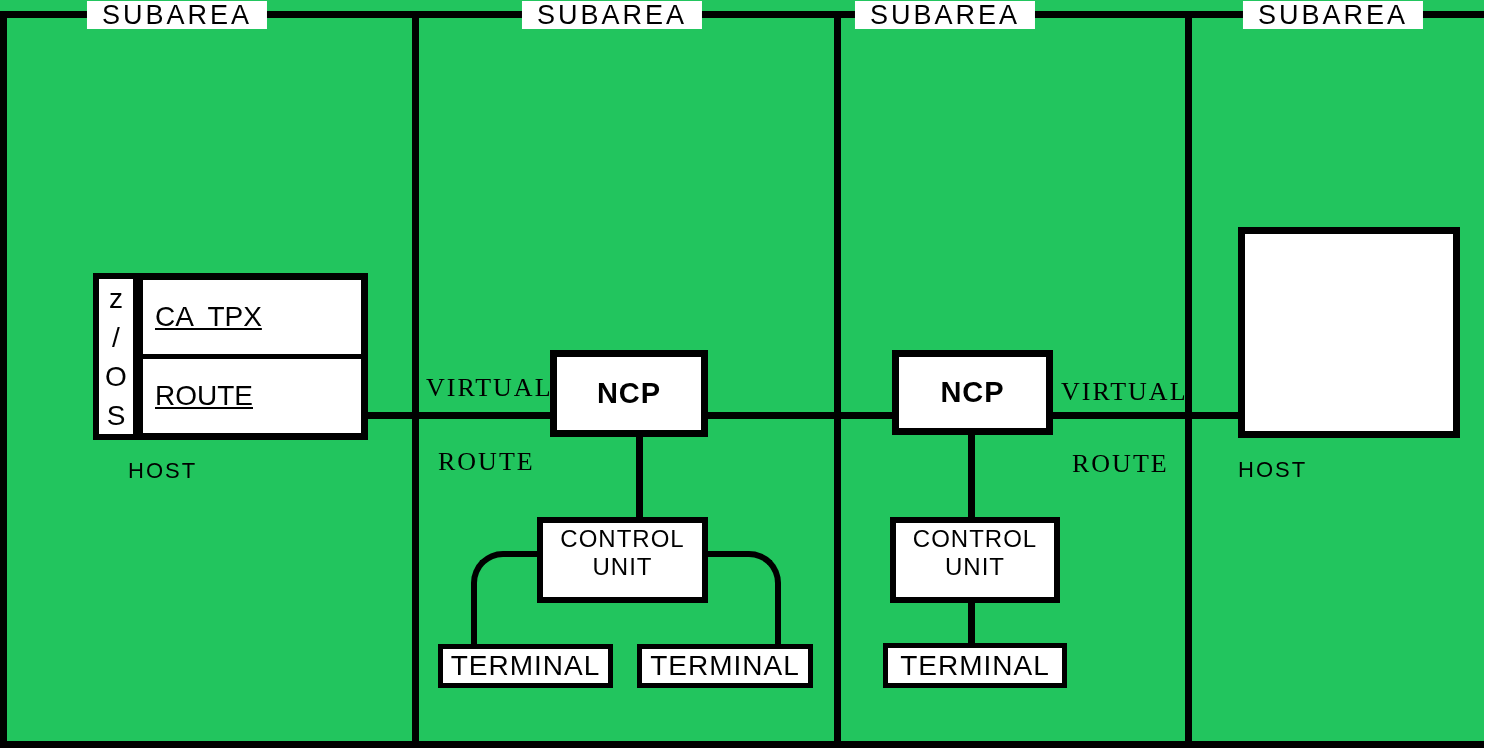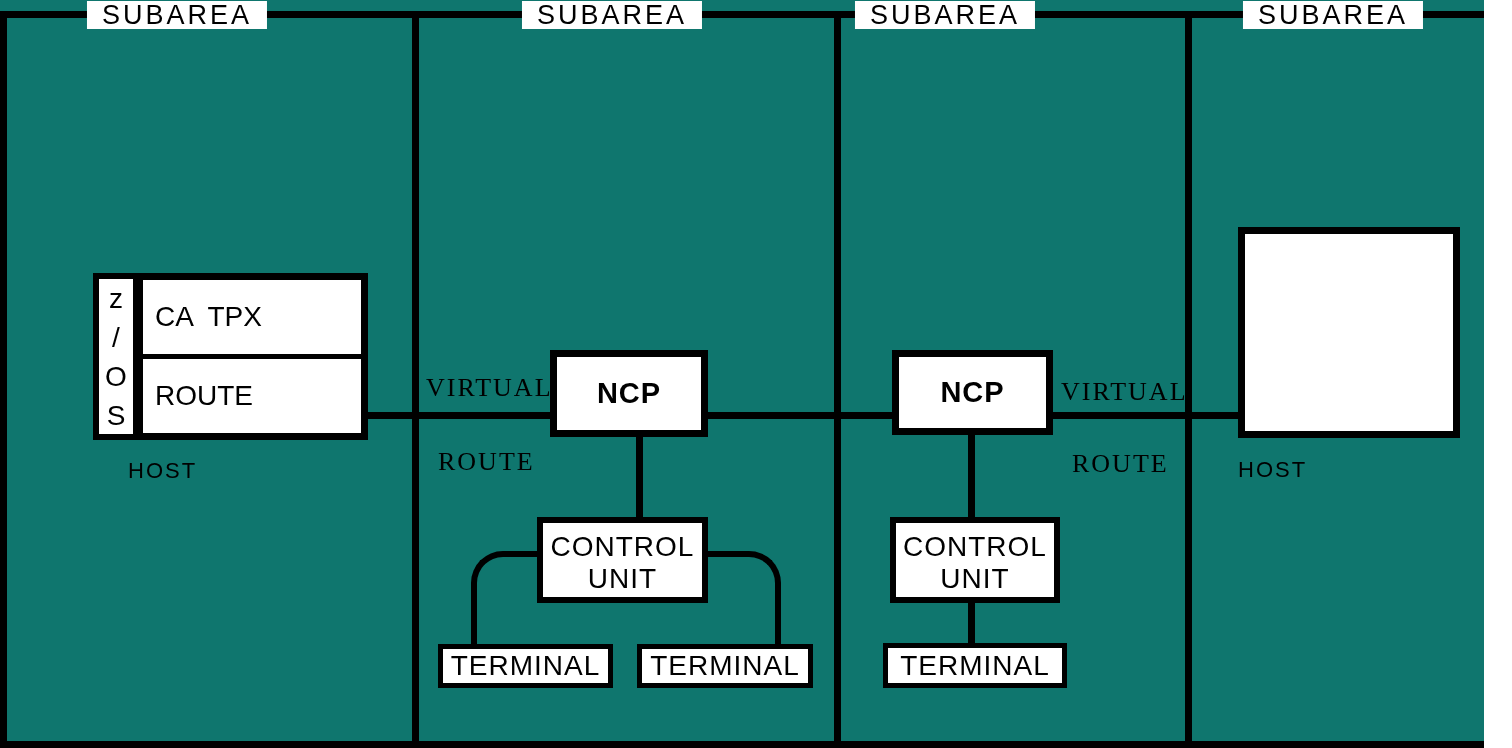--- a/index.html
+++ b/index.html
@@ -3,21 +3,21 @@
 <meta charset="utf-8">
 <style>
   * { box-sizing: border-box; margin: 0; padding: 0; }
   html, body { background: #ffffff; }
   body { font-family: "Liberation Sans", sans-serif; color: #000; }
 
   .diagram {
     position: relative;
     width: 1484px;
     height: 748px;
-    background: #0f766e;
+    background: #22c55e;
     overflow: hidden;
   }
 
   
   .top-line   { position: absolute; left: 2px;    top: 11px;  width: 1506px; height: 7px; background: #000; }
   .border-left   { position: absolute; left: 0;      top: 11px;  width: 7px;  height: 737px; background: #000; }
   .border-right  { position: absolute; left: 1504px; top: 11px;  width: 7px;  height: 737px; background: #000; }
   .border-bottom { position: absolute; left: 0;      top: 741px; width: 1512px; height: 7px; background: #000; }
 
   .divider { position: absolute; top: 11px; width: 7px; height: 737px; background: #000; }
@@ -71,36 +71,36 @@
     font-size: 28px; line-height: 39px; text-align: center;
     white-space: pre-line; border-width: 6px;
   }
 
   .apps-box {
     left: 137px; top: 273px; width: 231px; height: 167px;
     display: flex; flex-direction: column; border-width: 7px 7px 7px 6px;
   }
   .app-row {
     flex: 1; display: flex; align-items: center;
-    padding-left: 12px; font-size: 28px; white-space: pre;
+    padding-left: 12px; font-size: 28px; white-space: pre; text-decoration: underline;
   }
   .app-row + .app-row { border-top: 5px solid #000; }
 
   .ncp-box {
     border-width: 7px;
     display: flex; align-items: center; justify-content: center;
     font-size: 29px; letter-spacing: 1px; font-weight: bold;
   }
   .ncp-1 { left: 550px; top: 350px; width: 158px; height: 87px; }
   .ncp-2 { left: 892px; top: 350px; width: 161px; height: 85px; }
 
   .cu-box {
     border-width: 6px;
-    display: flex; flex-direction: column; align-items: center; justify-content: flex-end;
-    font-size: 28px; letter-spacing: 1px; text-align: center; padding: 2px 0;
+    display: flex; flex-direction: column; align-items: center; justify-content: flex-start;
+    font-size: 24px; letter-spacing: 1px; text-align: center; padding: 2px 0;
   }
   .cu-1 { left: 537px; top: 517px; width: 171px; height: 86px; }
   .cu-2 { left: 890px; top: 517px; width: 170px; height: 86px; }
 
   .terminal-box {
     border-width: 5px;
     display: flex; align-items: center; justify-content: center;
     font-size: 28px; letter-spacing: 1px;
   }
   .terminal-1 { left: 438px; top: 644px; width: 175px; height: 44px; }

